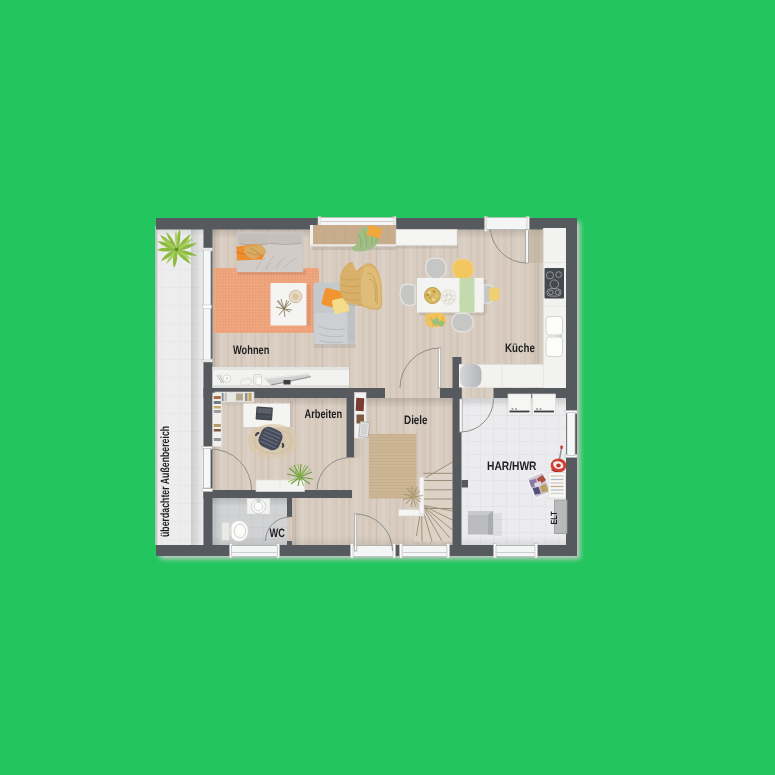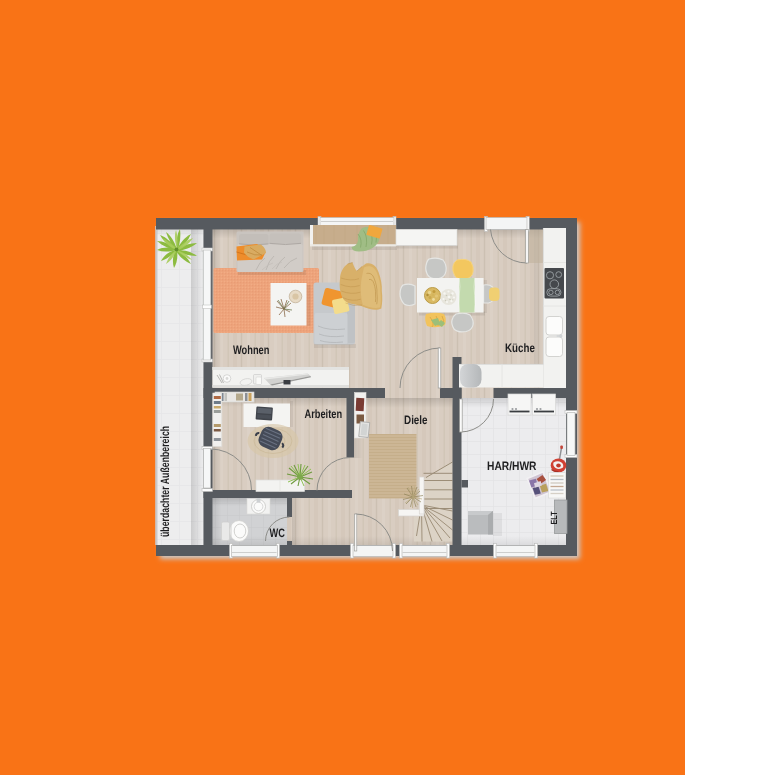--- a/index.html
+++ b/index.html
@@ -1,16 +1,16 @@
 <!DOCTYPE html>
 <html><head>
 <meta charset="utf-8">
 <style>
 html,body{margin:0;padding:0;background:#ffffff;}
-#page{position:relative;width:685px;height:775px;background:#f97316;font-family:"Liberation Sans",sans-serif;}
+#page{position:relative;width:775px;height:775px;background:#22c55e;font-family:"Liberation Sans",sans-serif;}
 svg{position:absolute;left:0;top:0;}
 text{font-family:"Liberation Sans",sans-serif;font-weight:bold;fill:#1e1e20;-webkit-font-smoothing:antialiased;text-rendering:geometricPrecision;}
 </style>
 </head>
 <body>
 <div id="page">
 <svg width="775" height="775" viewBox="0 0 775 775">
 <defs>
 <pattern id="wood" width="27" height="200" patternUnits="userSpaceOnUse">
   <rect width="27" height="200" fill="#d7cbbe"></rect>

